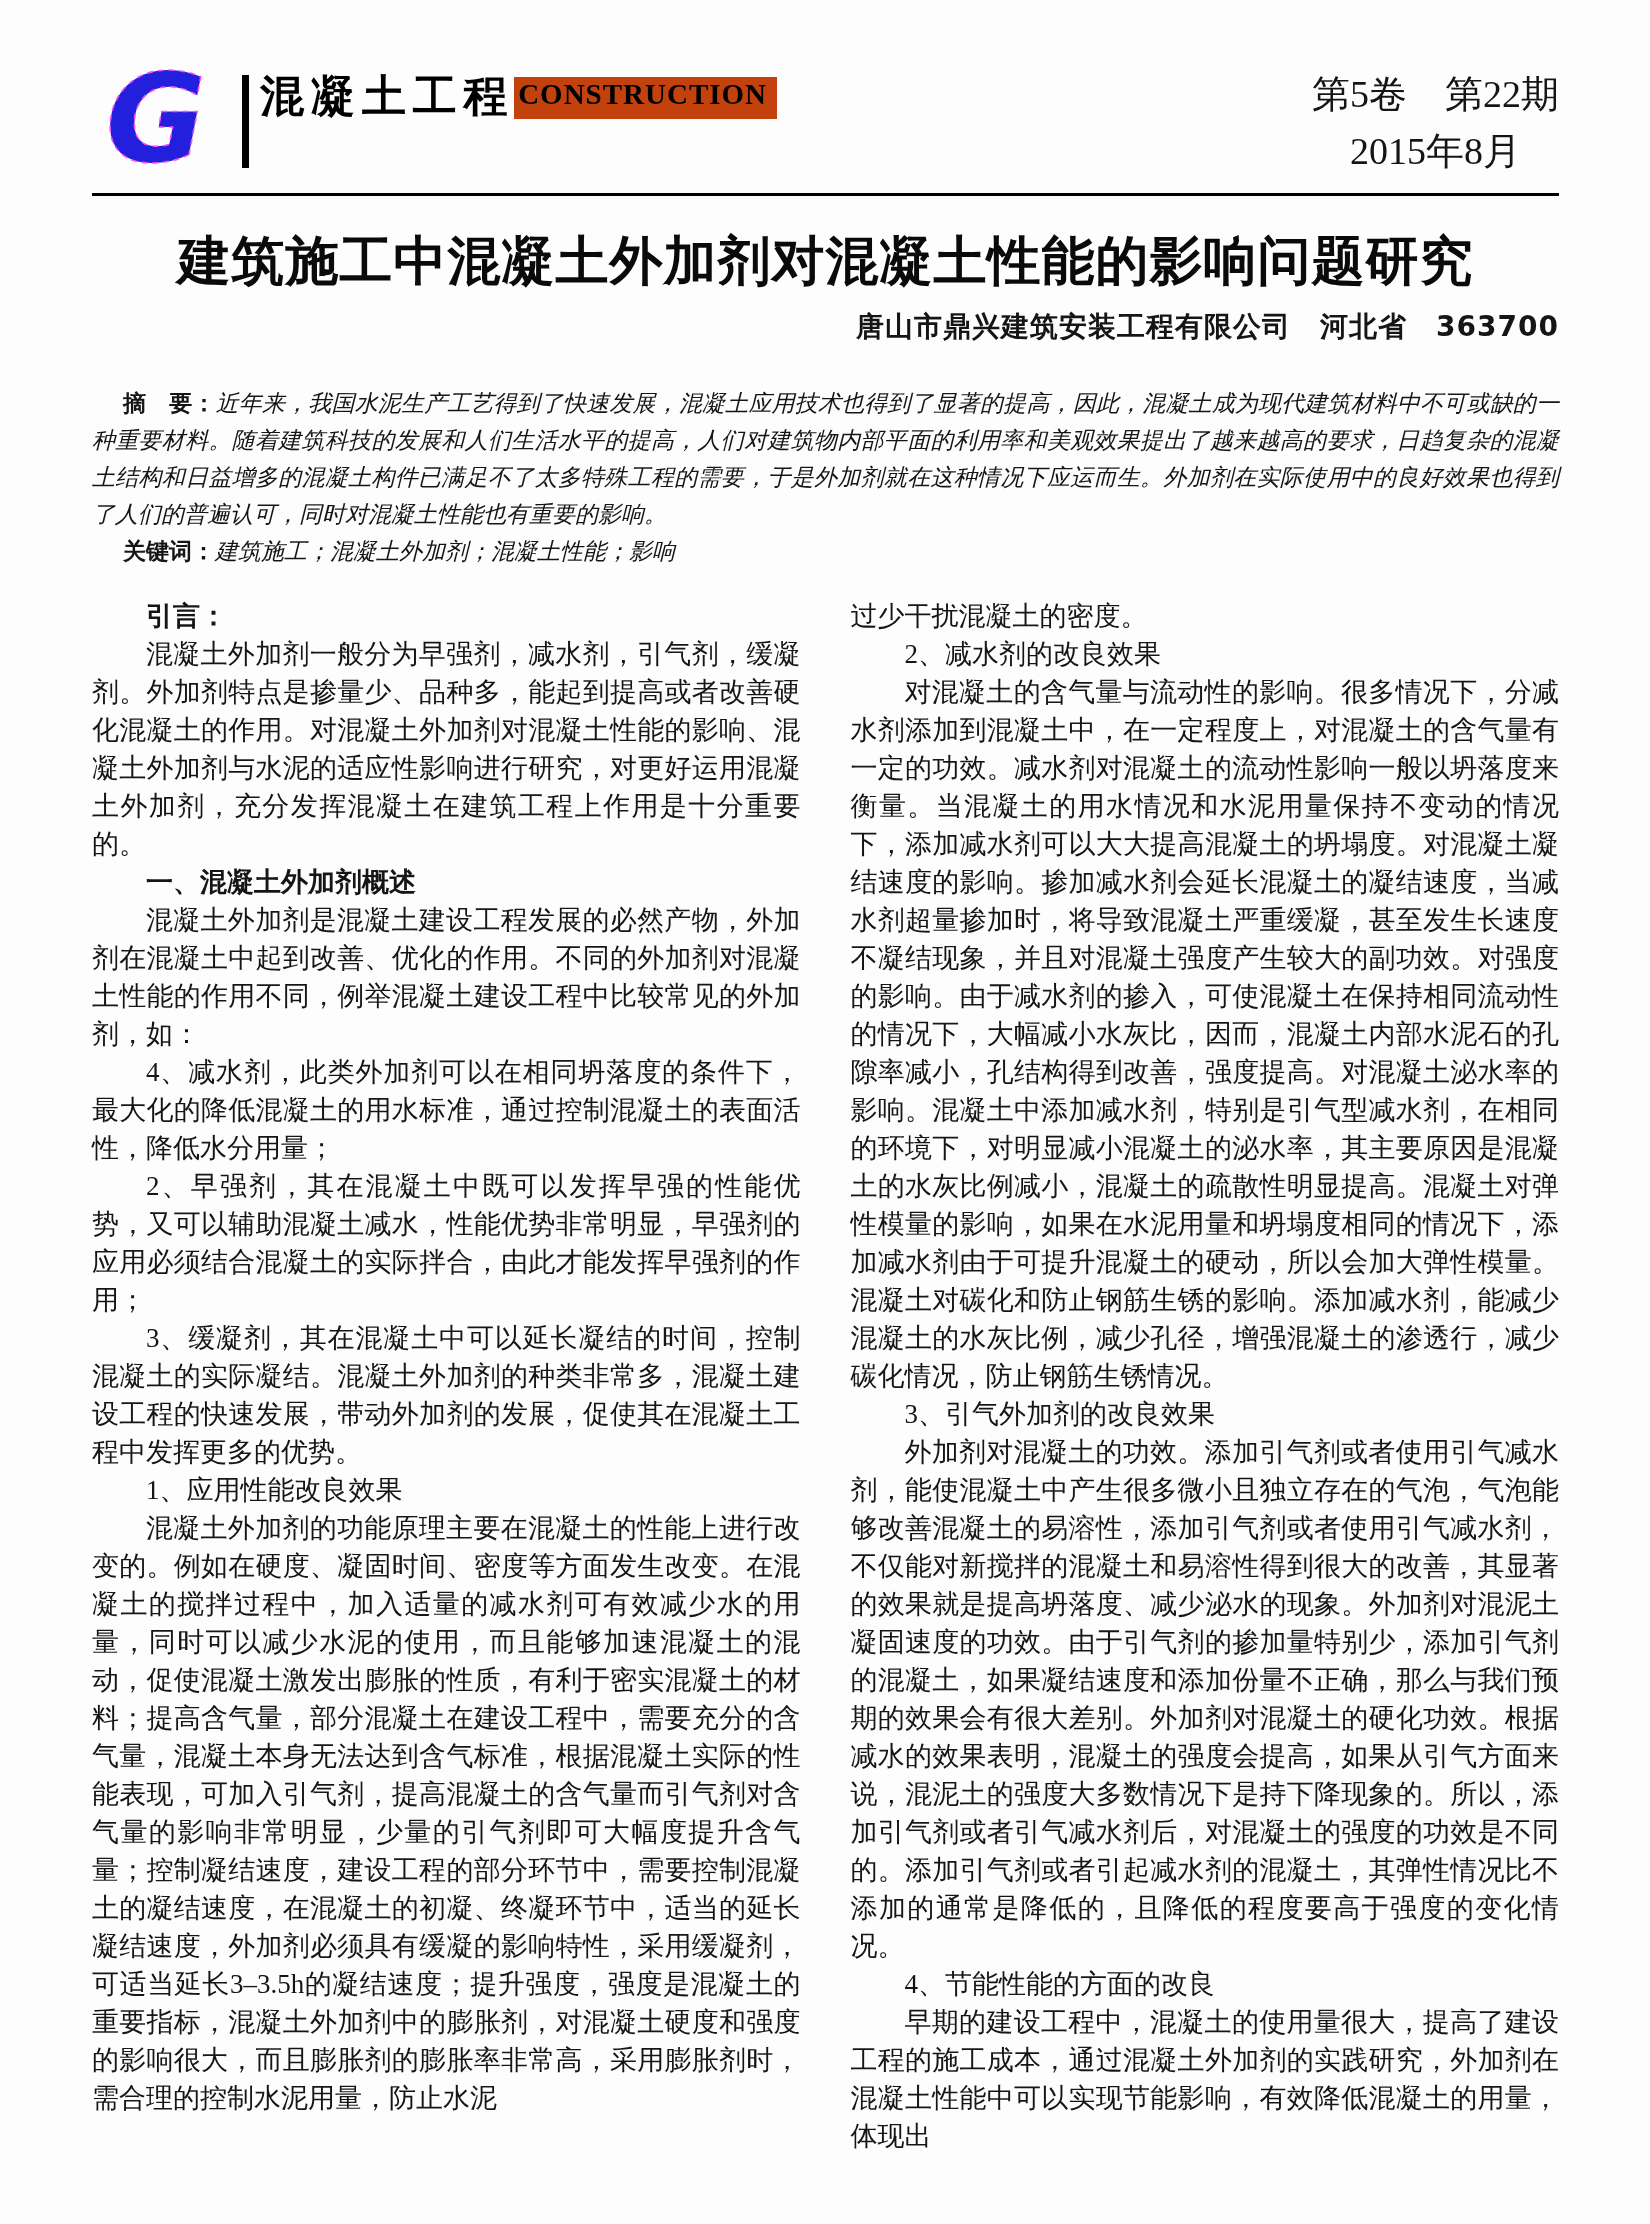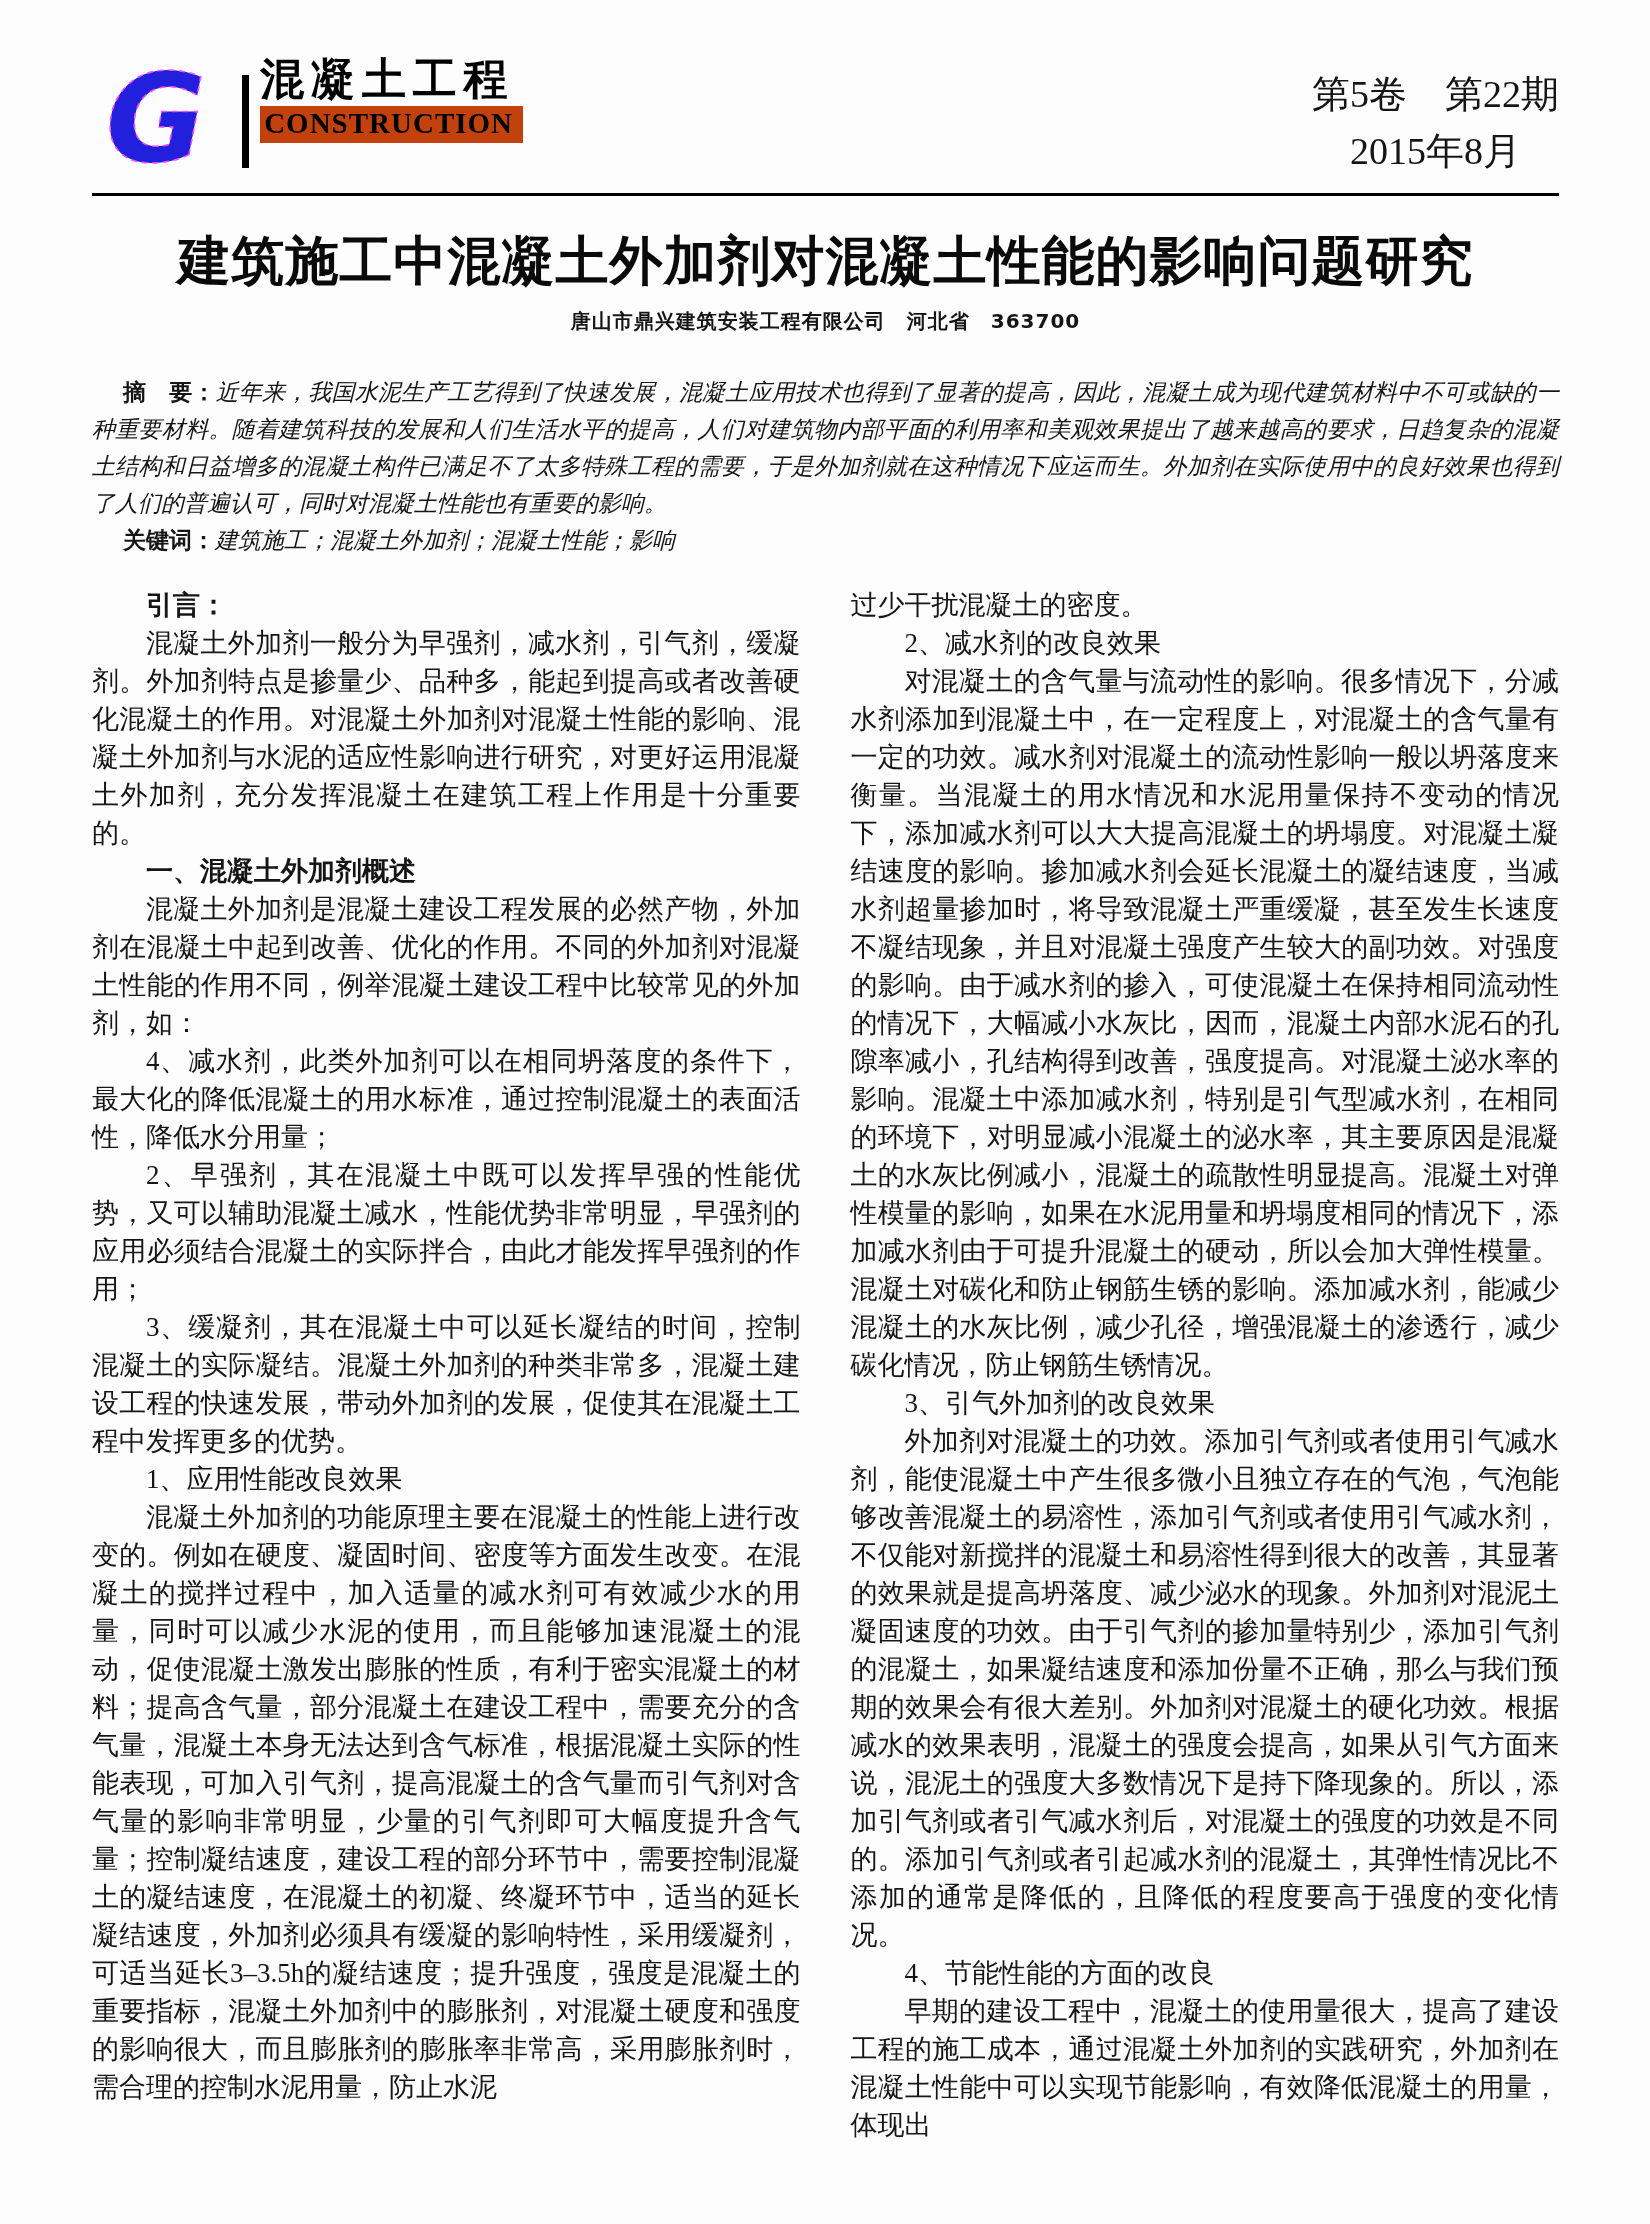--- a/index.html
+++ b/index.html
@@ -14,21 +14,21 @@
     padding: 50px 92px 0 92px;
     overflow: hidden;
     font-family: "Liberation Serif", "DejaVu Serif", serif;
   }
 
   
   .masthead { display: flex; justify-content: space-between; align-items: flex-start; }
   .logo-block { display: flex; align-items: flex-start; }
   .logo-g { width: 146px; height: 128px; flex: 0 0 auto; }
   .logo-divider { width: 6.8px; height: 93px; background: #000; margin: 25px 11.6px 0 3.9px; }
-  .logo-names { display: flex; flex-direction: column; margin-top: 6px; justify-content: space-between; }
+  .logo-names { display: flex; margin-top: 23px; justify-content: space-between; }
   .logo-cn {
     font-family: "DejaVu Sans", "Liberation Sans", sans-serif;
     font-weight: 900; font-size: 44px; line-height: 1.05; letter-spacing: 6.8px; color: #000;
     white-space: nowrap;
   }
   .logo-en {
     font-family: "Liberation Serif", serif;
     font-weight: bold; font-size: 29px; line-height: 1.1; letter-spacing: 1px; color: #000;
     background: #a2a2a2; width: fit-content; padding: 1.9px 9.7px 2.9px 3.9px; margin-top: 3.9px;
     white-space: nowrap;
@@ -38,23 +38,23 @@
   .head-rule { border: none; border-top: 3.9px solid #000; margin: 13.6px 0 0 0; }
 
   
   .article-title {
     margin: 35px 0 0 0; text-align: center;
     font-family: "DejaVu Sans", "Liberation Sans", sans-serif;
     font-weight: bold; font-size: 53px; letter-spacing: 1px; line-height: 1.15; color: #0a0a0a;
   }
   .author-line { margin-top: 41px; text-align: center; font-size: 27px; font-style: italic; }
   .affiliation-line {
-    margin-top: 15.5px; text-align: center;
+    margin-top: 15.5px; text-align: right;
     font-family: "DejaVu Sans", "Liberation Sans", sans-serif;
-    font-weight: bold; font-size: 20px; letter-spacing: 1px;
+    font-weight: bold; font-size: 28px; letter-spacing: 1px;
   }
 
   
   .abstract-block { margin-top: 39px; }
   .abstract-p, .keywords-p {
     margin: 0; font-size: 23px; line-height: 37px; text-align: justify; text-indent: 31px;
   }
   .kai { font-style: italic; }
   .meta-label {
     font-family: "DejaVu Sans", "Liberation Sans", sans-serif;

